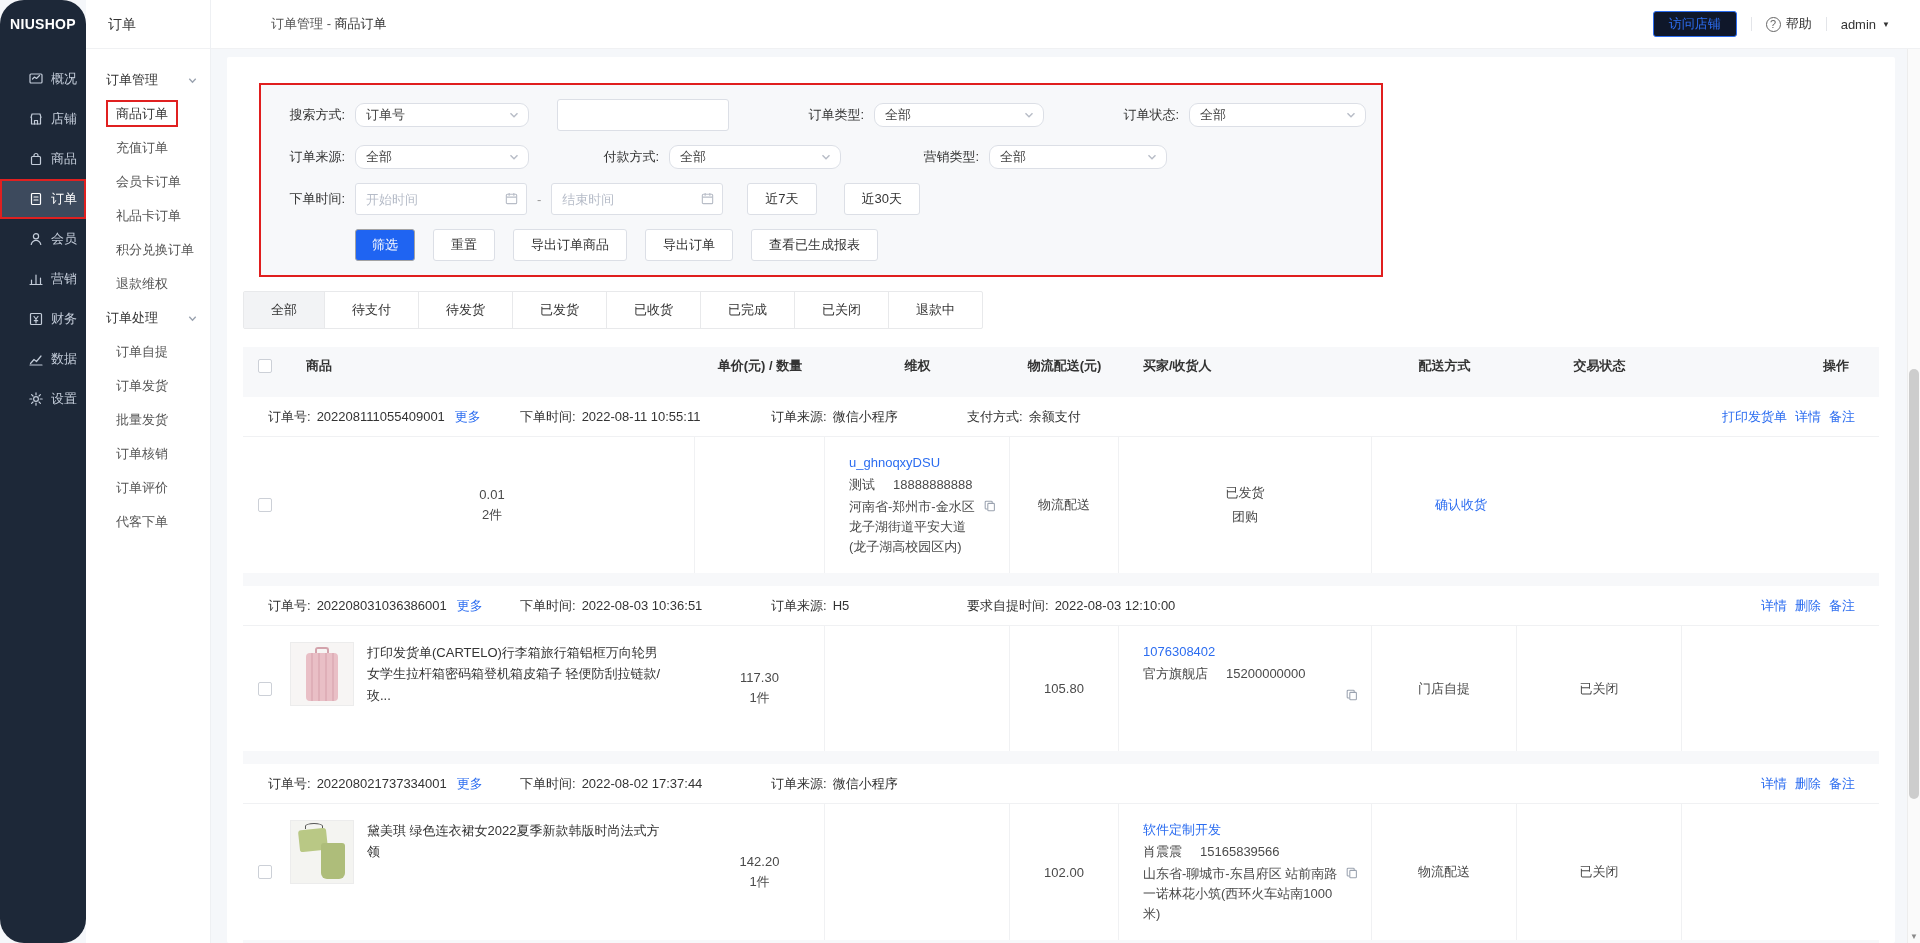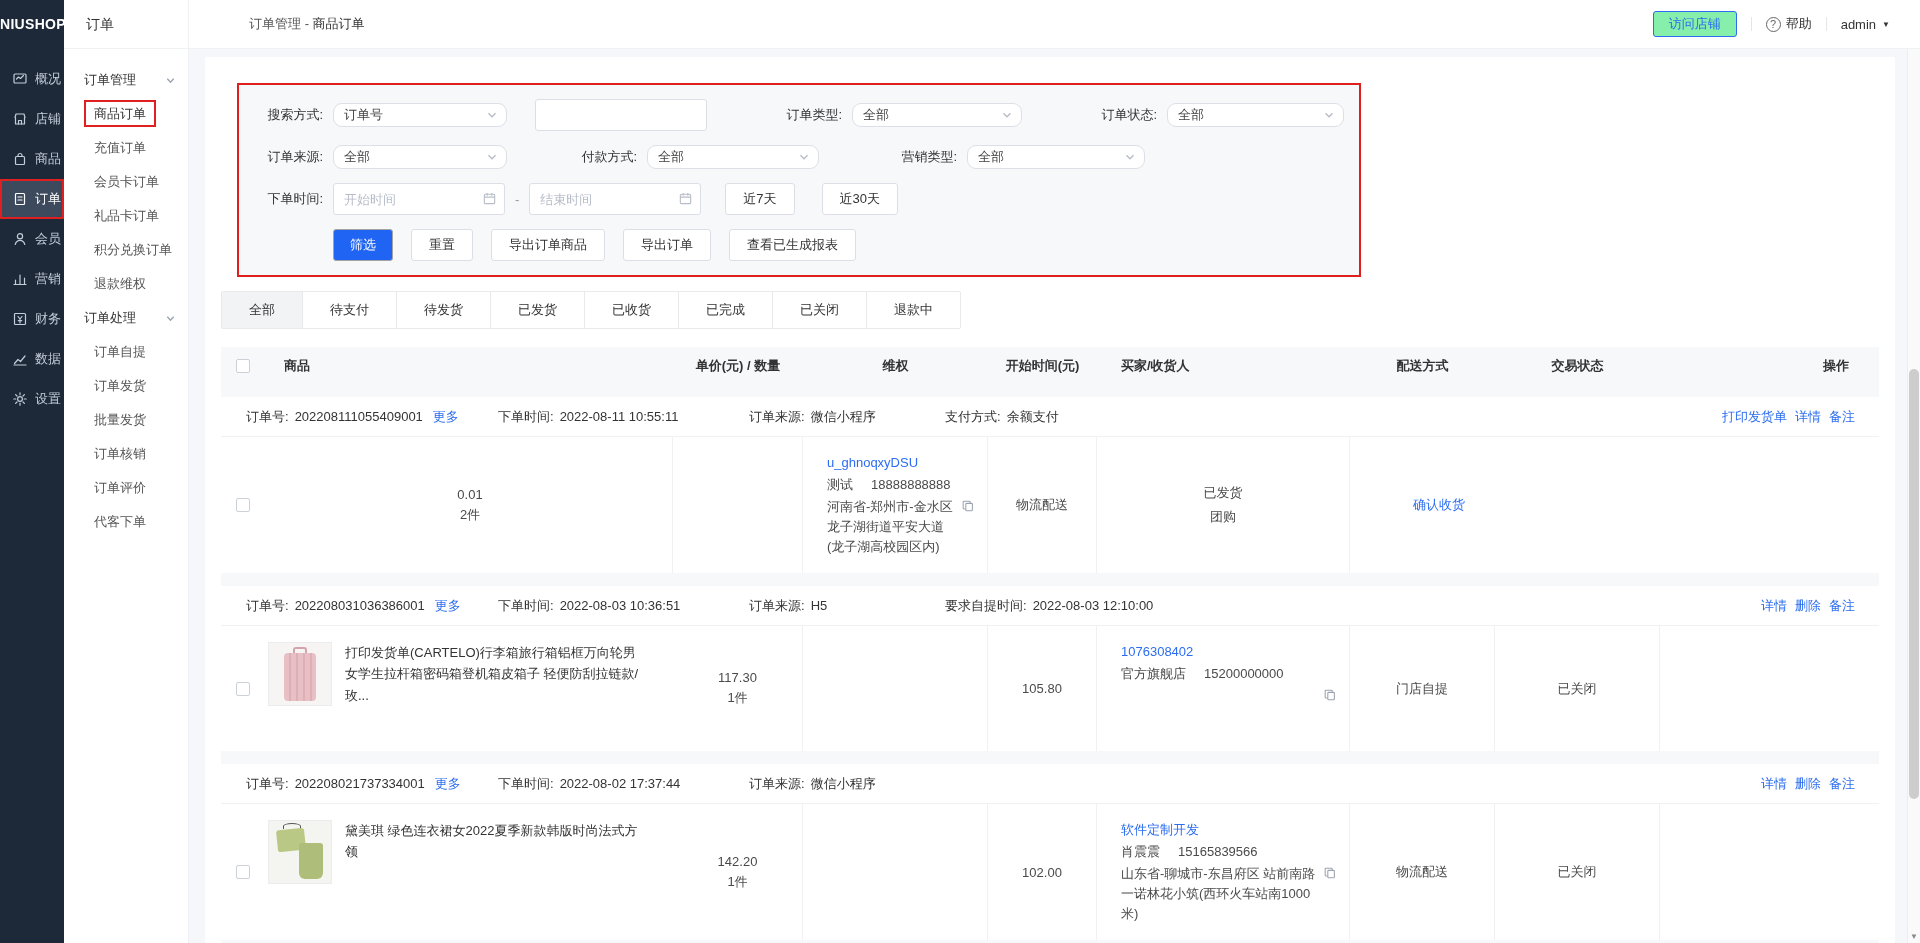--- a/index.html
+++ b/index.html
@@ -3,44 +3,44 @@
 <meta charset="utf-8">
 <style>
   * { box-sizing: border-box; margin: 0; padding: 0; }
   html, body { width: 1920px; height: 943px; overflow: hidden; }
   body { font-family: "Liberation Sans", "DejaVu Sans", sans-serif; font-size: 13px; color: #333; background: #f5f7fa; }
   .app { display: flex; height: 100%; position: relative; }
   a { text-decoration: none; }
   .lnk { color: #2c6df0; cursor: pointer; }
 
   
-  .sidebar { width: 64px; background: #1d2838; flex: none; color: #c3ccd9; }
+  .sidebar { width: 86px; background: #1d2838; flex: none; color: #c3ccd9; border-radius: 24px; }
   .logo { height: 49px; line-height: 49px; text-align: center; color: #fff; font-weight: bold; font-size: 14px; letter-spacing: .3px; }
   .side-nav { padding-top: 10px; }
-  .side-item { height: 40px; display: flex; align-items: center; padding-left: 12px; gap: 7px; cursor: pointer; }
+  .side-item { height: 40px; display: flex; align-items: center; padding-left: 28px; gap: 7px; cursor: pointer; }
   .side-item .icn { width: 16px; height: 16px; display: inline-flex; }
   .side-item .icn svg { width: 16px; height: 16px; stroke: currentColor; fill: none; stroke-width: 1.2; stroke-linecap: round; stroke-linejoin: round; }
   .side-item.active { background: #3d4a5d; color: #fff; outline: 2px solid #e02020; outline-offset: -2px; }
 
   
   .submenu { width: 125px; background: #fff; flex: none; border-right: 1px solid #eef0f3; }
   .submenu-title { height: 49px; line-height: 49px; padding-left: 22px; font-size: 14px; color: #333; border-bottom: 1px solid #f0f1f3; }
   .submenu nav { padding-top: 14px; }
   .sm-section { height: 34px; display: flex; align-items: center; justify-content: space-between; padding: 0 12px 0 20px; color: #333; cursor: pointer; }
   .sm-section svg { width: 11px; height: 11px; stroke: #9aa2af; fill: none; stroke-width: 1.5; }
   .sm-item { height: 34px; line-height: 34px; padding-left: 30px; color: #555; cursor: pointer; white-space: nowrap; }
   .sm-item .red-box { outline: 2px solid #e02020; padding: 4px 8px; margin-left: -8px; color: #333; }
 
   
   .main { flex: 1; display: flex; flex-direction: column; min-width: 0; }
   .topbar { height: 49px; background: #fff; border-bottom: 1px solid #f0f1f3; display: flex; align-items: center; justify-content: space-between; padding: 0 30px 0 60px; flex: none; }
   .breadcrumb { color: #555; }
   .breadcrumb .bc-cur { color: #333; }
   .topbar-right { display: flex; align-items: center; gap: 14px; }
-  .visit-btn { border: 1px solid #2c6df0; color: #2c6df0; background: #86efac; border-radius: 3px; height: 26px; padding: 2px 15px; font-size: 13px; cursor: pointer; font-family: inherit; }
+  .visit-btn { border: 1px solid #2c6df0; color: #2c6df0; background: #0f172a; border-radius: 3px; height: 26px; padding: 2px 15px; font-size: 13px; cursor: pointer; font-family: inherit; }
   .tb-div { width: 1px; height: 14px; background: #e3e5e9; }
   .help { display: flex; align-items: center; gap: 5px; cursor: pointer; color: #333; }
   .q-icon { width: 15px; height: 15px; border: 1px solid #666; border-radius: 50%; font-size: 11px; line-height: 13px; text-align: center; color: #666; display: inline-block; }
   .admin { display: flex; align-items: center; gap: 6px; cursor: pointer; }
   .caret { font-size: 8px; color: #333; }
 
   .content { flex: 1; padding: 8px 25px 0 16px; overflow: hidden; }
   .card { background: #fff; height: 100%; padding: 16px 16px 0 16px; border-radius: 2px; overflow: hidden; }
 
   
@@ -366,21 +366,21 @@
         </div>
 
         
         <div class="thead grid-cols">
           <div class="c-check">
               <span class="cb"></span>
             </div>
           <div class="th-goods">商品</div>
           <div class="th-center">单价(元) / 数量</div>
           <div class="th-center">维权</div>
-          <div class="th-center">开始时间(元)</div>
+          <div class="th-center">物流配送(元)</div>
           <div class="th-buyer">买家/收货人</div>
           <div class="th-center">配送方式</div>
           <div class="th-center">交易状态</div>
           <div class="th-action">操作</div>
         </div>
 
         
         <section class="order">
           <div class="order-header">
             <div class="oh-group oh-no">

